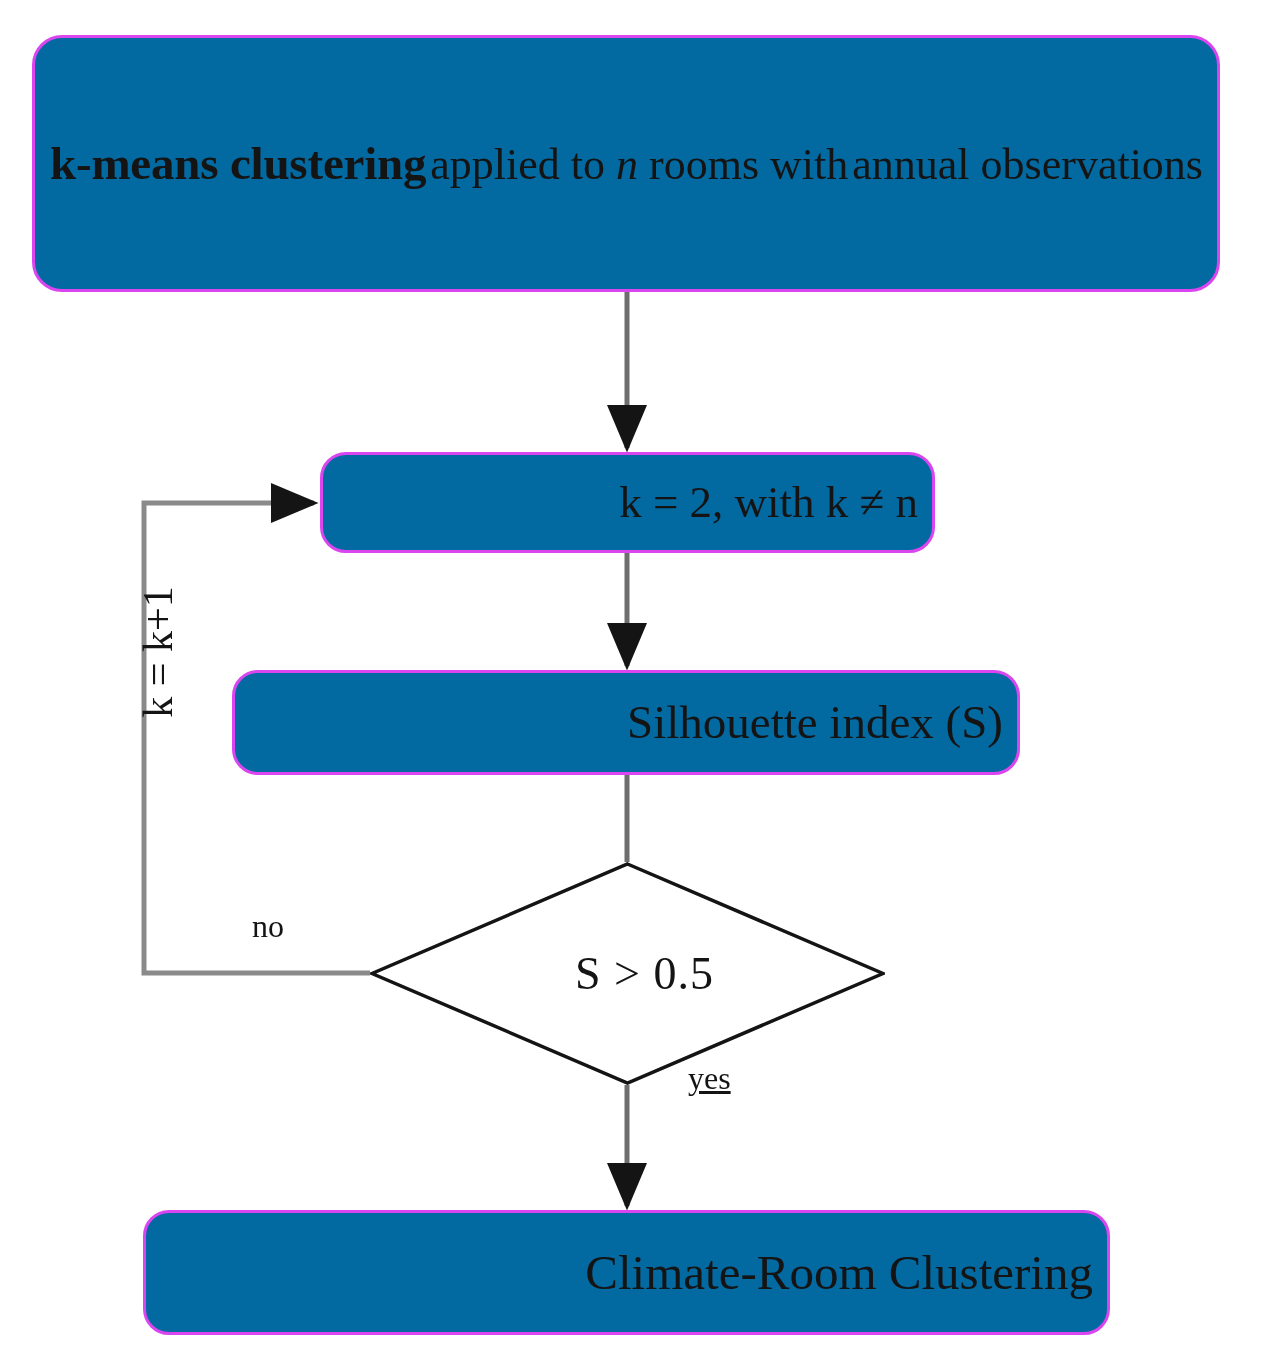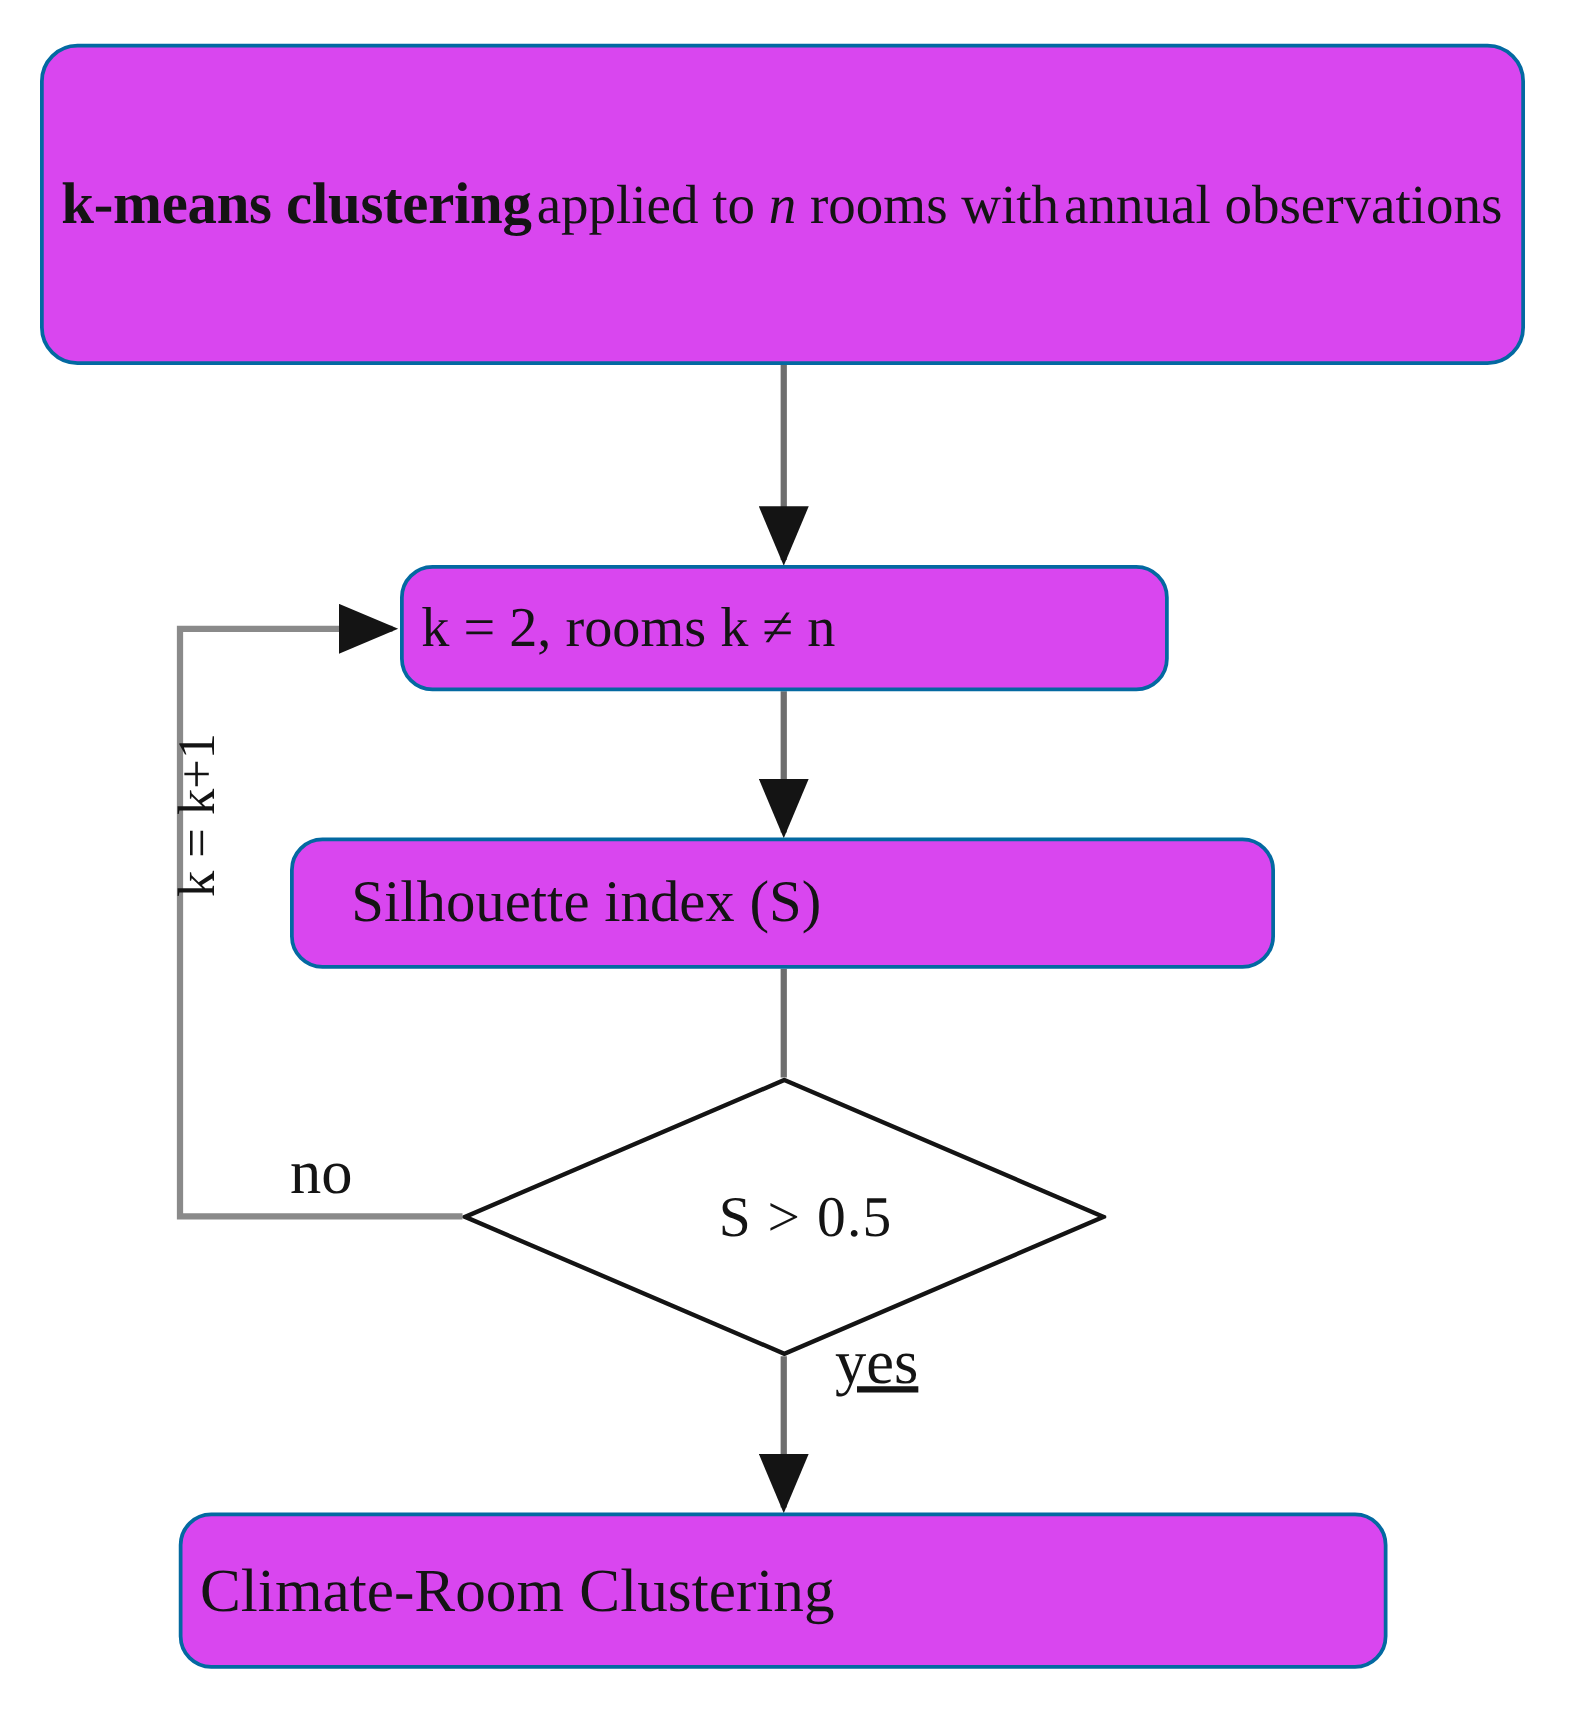--- a/index.html
+++ b/index.html
@@ -14,27 +14,27 @@
     background: #ffffff;
     overflow: hidden;
     font-family: "Liberation Serif", "DejaVu Serif", serif;
     color: #141414;
   }
 
   
   .node-box {
     position: absolute;
     box-sizing: border-box;
-    background: #d946ef;
-    border: 3px solid #0369a1;
+    background: #0369a1;
+    border: 3px solid #d946ef;
     border-radius: 26px;
     display: flex;
     align-items: center;
     justify-content: center;
-    text-align: left;
+    text-align: right;
     line-height: 1.18;
   }
   .node-box .txt {
     display: block;
     width: 100%;
     padding: 0 14px;
     box-sizing: border-box;
   }
 
   #box-start      { left: 32px;  top: 35px;   width: 1188px; height: 257px; border-radius: 30px; }
@@ -78,22 +78,23 @@
     position: absolute;
     left: 0; top: 0;
     width: 1269px;
     height: 1367px;
     pointer-events: none;
   }
 
   
   .edge-label {
     position: absolute;
-    font-size: 50px;
+    font-size: 32px;
     white-space: nowrap;
+    margin-left: 20px;
   }
   #label-no  { left: 232px; top: 908px; }
   #label-yes { left: 668px; top: 1060px; text-decoration: underline; }
   #label-loop {
     position: absolute;
     left: 28px;
     top: 620px;
     width: 260px;
     height: 64px;
     transform: rotate(-90deg);
@@ -133,21 +134,21 @@
 
   <div class="node-box" id="box-start">
     <span class="txt">
       <span class="line-1">k-means clustering</span>
       <span class="line-2"><span>applied to </span><span class="ital">n</span><span> rooms with</span></span>
       <span class="line-3">annual observations</span>
     </span>
   </div>
 
   <div class="node-box" id="box-kinit">
-    <span class="txt">k = 2, rooms k ≠ n</span>
+    <span class="txt">k = 2, with k ≠ n</span>
   </div>
 
   <div class="node-box" id="box-silhouette">
     <span class="txt">Silhouette index (S)</span>
   </div>
 
   <div id="diamond-wrap">
     <svg width="515" height="223" viewBox="0 0 515 223" xmlns="http://www.w3.org/2000/svg">
       <polygon points="257.5,2 513,111.5 257.5,221 2,111.5" fill="#ffffff" stroke="#141414" stroke-width="3.5"></polygon>
     </svg>

